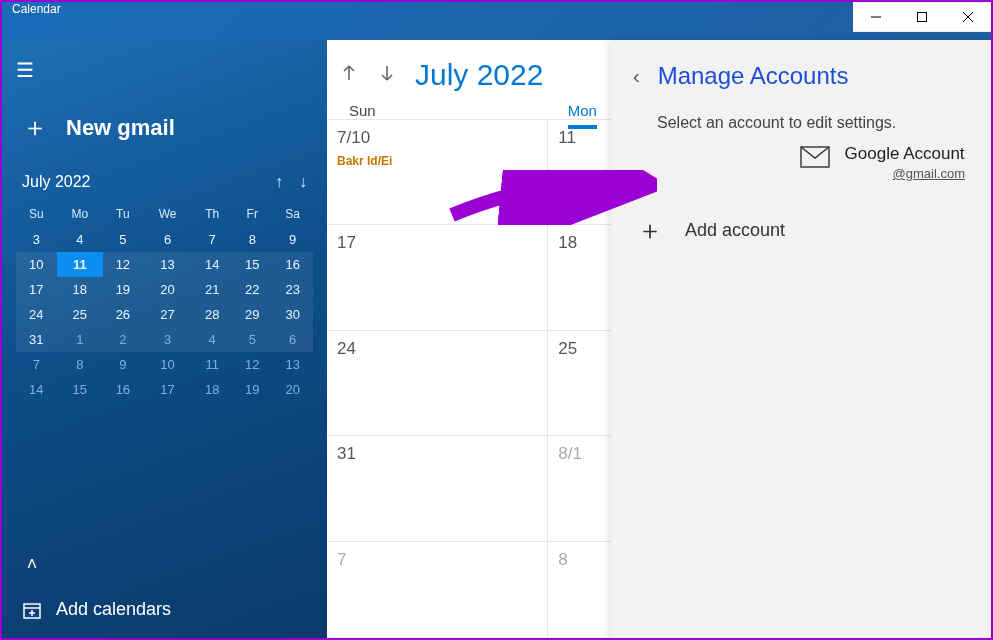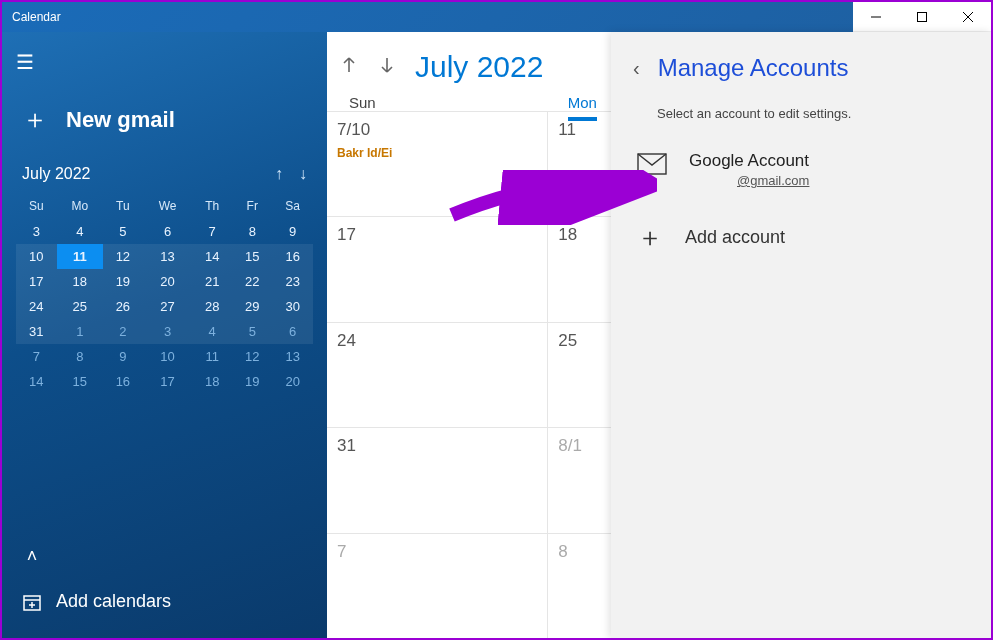--- a/index.html
+++ b/index.html
@@ -1,18 +1,18 @@
 <!DOCTYPE html>
 <html><head>
 <meta charset="utf-8">
 <style>
 * { box-sizing: border-box; margin: 0; padding: 0; font-family: "Segoe UI", -apple-system, sans-serif; }
 body { width: 993px; height: 640px; border: 2px solid #9b00d4; position: relative; overflow: hidden; background: #fff; }
 
-.titlebar { height: 30px; background: linear-gradient(135deg,#1a6bb8 0%,#1e5fa0 100%); display:flex; align-items:center; padding-left:10px; position:relative; }
+.titlebar { height: 38px; background: linear-gradient(135deg,#1a6bb8 0%,#1e5fa0 100%); display:flex; align-items:flex-start; padding-left:10px; position:relative; }
 .titlebar-text { color:#fff; font-size:12px; }
 .titlebar-controls { position:absolute; right:0; top:0; height:30px; display:flex; background:#fff; border-bottom:1px solid #eee;}
 .tbtn { width:46px; height:30px; display:flex; align-items:center; justify-content:center; cursor:pointer; font-size:12px;}
 .tbtn svg { width:10px; height:10px; }
 
 .app { display:flex; height:calc(100% - 30px); }
 
 .sidebar { width:325px; background: linear-gradient(160deg,#1e6fb5 0%,#0d4e8a 45%,#0a3a6b 100%); color:#fff; padding:18px 14px 10px 14px; position:relative; }
 .hamburger { font-size:20px; color:#fff; cursor:pointer; }
 .new-event { display:flex; align-items:center; gap:18px; margin:28px 2px 28px 4px; font-size:22px; font-weight:600; cursor:pointer;}
@@ -40,22 +40,22 @@
 .grid { flex:1; display:grid; grid-template-columns:repeat(3,1fr); grid-template-rows:repeat(5,1fr); }
 .cell { border-top:1px solid #e5e5e5; border-right:1px solid #e5e5e5; padding:8px 10px; font-size:17px; color:#555; position:relative;}
 .cell.muted { color:#aaa;}
 .cell .evt { font-size:12px; font-weight:700; color:#c77700; margin-top:6px;}
 .cell .evt2 { font-size:12px; color:#d4362e; margin-top:6px;}
 
 .panel { position:absolute; right:0; top:0; bottom:0; width:380px; background:#f2f2f2; box-shadow:-2px 0 8px rgba(0,0,0,.12); padding:22px 22px;}
 .panel-head { display:flex; align-items:center; gap:18px; margin-bottom:24px;}
 .panel-head .back { font-size:20px; color:#555; cursor:pointer;}
 .panel-title { font-size:24px; color:#1d4ed8; font-weight:400;}
-.panel-sub { font-size:13px; color:#444; margin-bottom:22px; padding-left:24px;}
-.acct-row { display:flex; align-items:flex-start; gap:22px; padding:8px 4px 22px 4px; cursor:pointer;}
+.panel-sub { font-size:16px; color:#444; margin-bottom:4px; padding-left:24px;}
+.acct-row { display:flex; align-items:flex-start; gap:15px; padding:8px 4px 22px 4px; cursor:pointer;justify-content:flex-end;}
 .acct-row .mail-ic { margin-top:2px; color:#333;}
 .acct-row .name { font-size:17px; color:#222;}
 .acct-row .email { font-size:13px; color:#555; margin-top:2px; text-align:right; padding-left:48px;text-decoration:underline;}
 .add-row { display:flex; align-items:center; gap:22px; padding:10px 4px; cursor:pointer; font-size:18px; color:#333;}
 .add-row .plus { font-size:26px; font-weight:200;}
 
 .arrow-annot { position:absolute; left:445px; top:168px; pointer-events:none; }
 </style>
 </head>
 <body>

